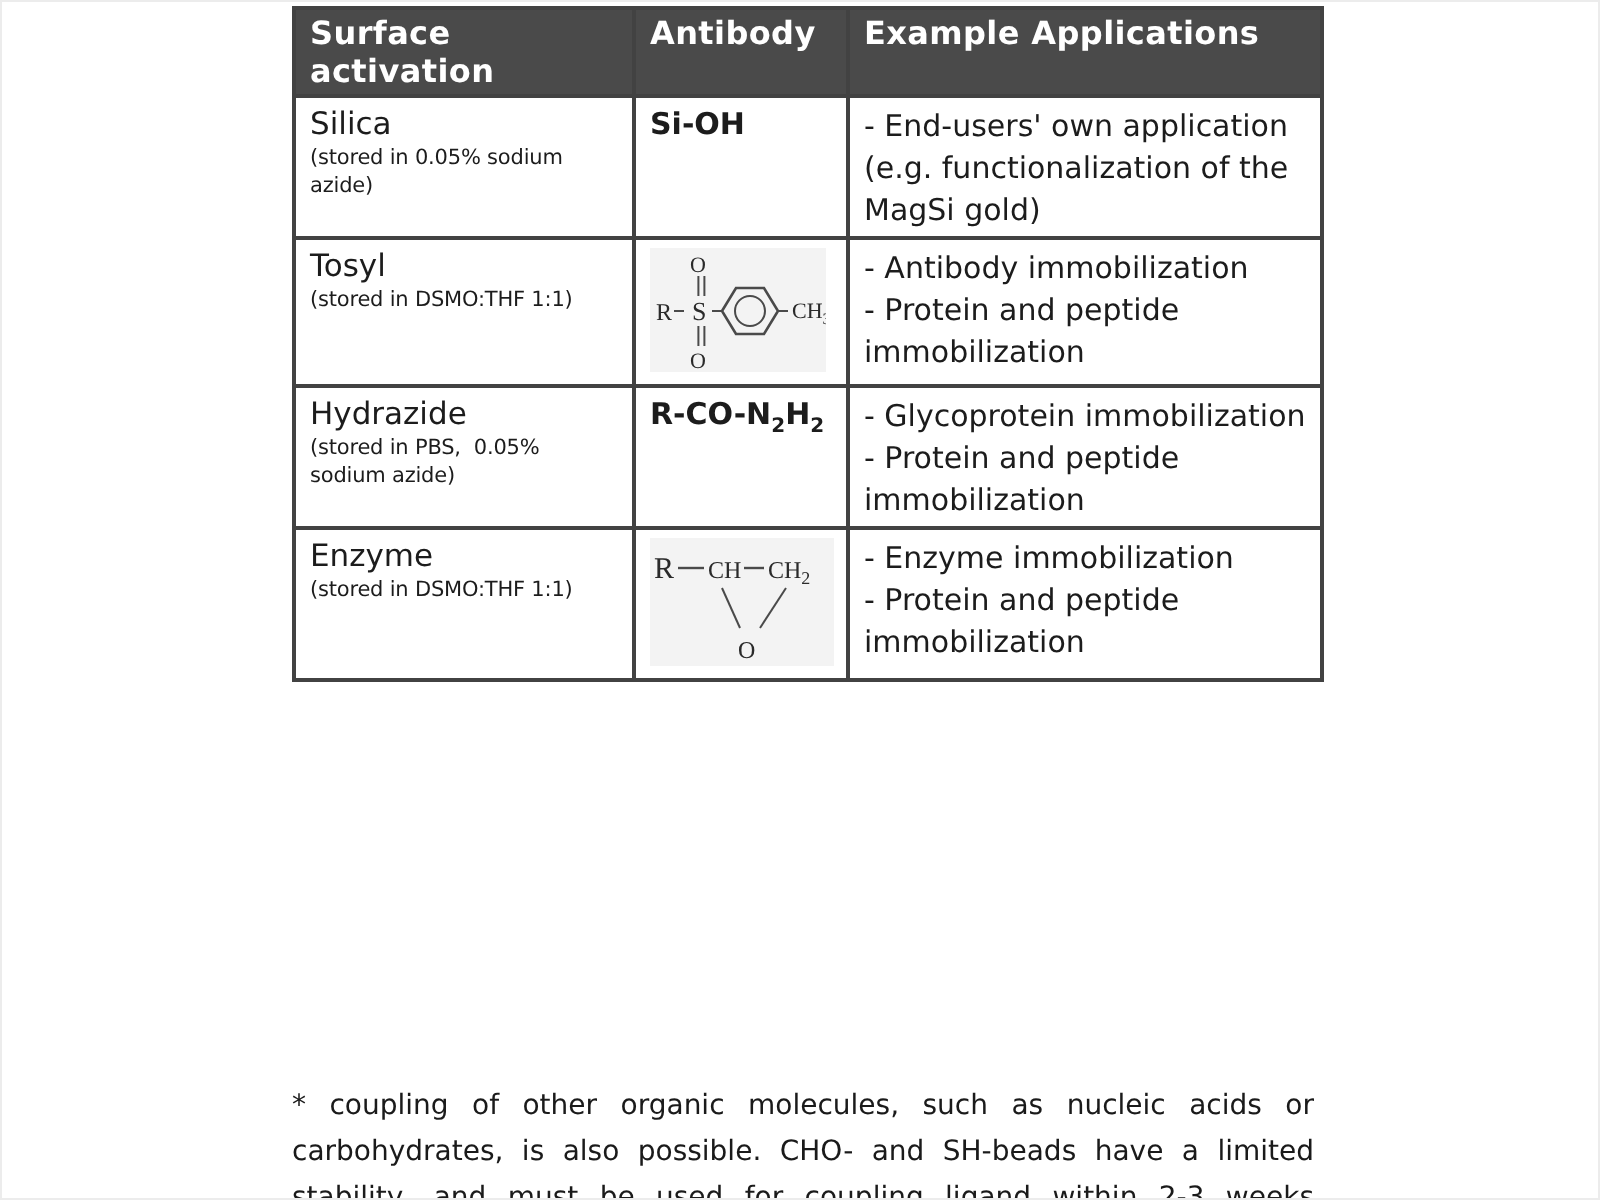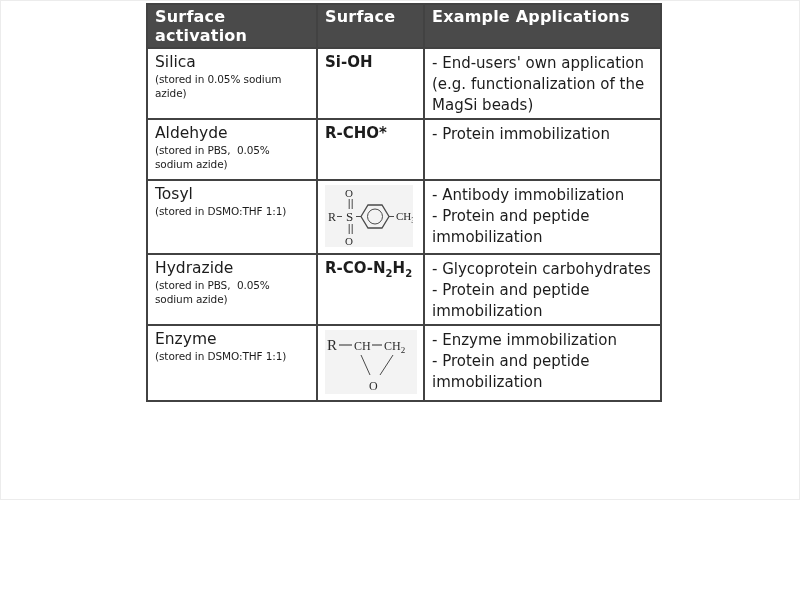--- a/index.html
+++ b/index.html
@@ -1,18 +1,18 @@
 <!DOCTYPE html>
 <html style="--header-bg: #4a4a4a; --header-text: #ffffff; --border: #424242; --structure-bg: #f3f3f3;"><head>
 <meta charset="utf-8">
 <title>Surface activation table</title>
 <style>
   html,body { margin:0; padding:0; background:#ffffff; }
   .page {
-    width:800px; height:500px; position:relative; background:#ffffff;
+    width:800px; height:600px; position:relative; background:#ffffff;
     font-family:"DejaVu Sans","Liberation Sans",sans-serif;
     border:1px solid #ececec; box-sizing:border-box; overflow:hidden;
     color:#1c1c1c;
   }
   table.main {
     position:absolute; left:145px; top:2px;
     border-collapse:collapse; table-layout:fixed;
   }
   table.main col.c1 { width:170px; }
   table.main col.c2 { width:100px; }
@@ -69,56 +69,42 @@
 
   <table class="main">
     <colgroup>
         <col class="c1">
         <col class="c2">
         <col class="c3">
       </colgroup>
     <thead>
       <tr>
         <th>Surface activation</th>
-        <th>Surface</th>
+        <th>Antibody</th>
         <th>Example Applications</th>
       </tr>
     </thead>
     <tbody>
 
       <tr>
         <td>
           <div class="name">Silica</div>
           <div class="storage">(stored in 0.05% sodium azide)</div>
         </td>
         <td>
           <div class="formula"><span>Si-OH</span></div>
         </td>
         <td>
           <div class="apps">
-            <div>- End-users' own application (e.g. functionalization of the MagSi beads)</div>
+            <div>- End-users' own application (e.g. functionalization of the MagSi gold)</div>
           </div>
         </td>
       </tr>
 
 
-      <tr>
-        <td>
-          <div class="name">Aldehyde</div>
-          <div class="storage">(stored in PBS,&nbsp; 0.05% sodium azide)</div>
-        </td>
-        <td>
-          <div class="formula"><span>R-CHO*</span></div>
-        </td>
-        <td>
-          <div class="apps">
-            <div>- Protein immobilization</div>
-          </div>
-        </td>
-      </tr>
 
 
 
       <tr>
         <td>
           <div class="name">Tosyl</div>
           <div class="storage">(stored in DSMO:THF 1:1)</div>
         </td>
         <td>
           <span class="struct">
@@ -151,21 +137,21 @@
       <tr>
         <td>
           <div class="name">Hydrazide</div>
           <div class="storage">(stored in PBS,&nbsp; 0.05% sodium azide)</div>
         </td>
         <td>
           <div class="formula"><span>R-CO-N</span><sub>2</sub><span>H</span><sub>2</sub></div>
         </td>
         <td>
           <div class="apps">
-            <div>- Glycoprotein carbohydrates</div>
+            <div>- Glycoprotein immobilization</div>
             <div>- Protein and peptide immobilization</div>
           </div>
         </td>
       </tr>
 
       <tr>
         <td>
           <div class="name">Enzyme</div>
           <div class="storage">(stored in DSMO:THF 1:1)</div>
         </td>

